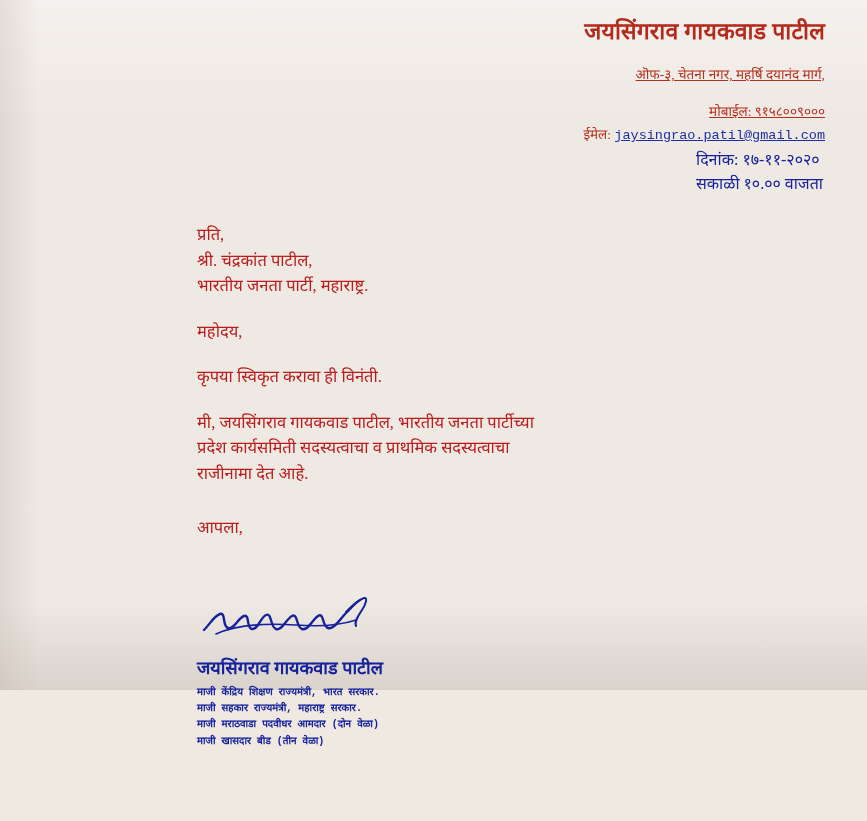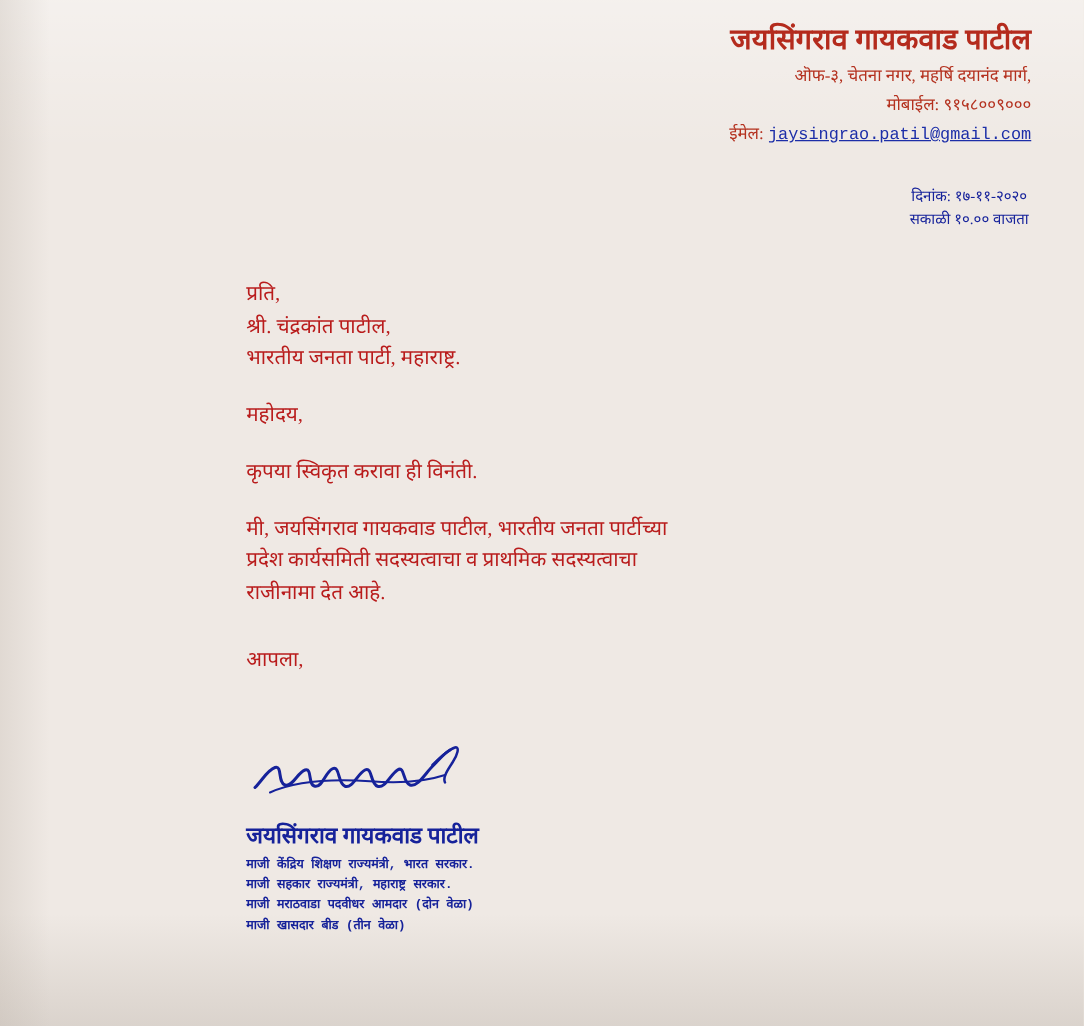--- a/index.html
+++ b/index.html
@@ -9,21 +9,21 @@
   body {
     width: 867px;
     height: 821px;
     background: #efe9e2;
     font-family: "Liberation Sans", sans-serif;
     overflow: hidden;
   }
   .page {
     position: relative;
     width: 867px;
-    height: 821px;
+    height: 690px;
     background: #efe9e4;
     box-sizing: border-box;
   }
   
   .page::before {
     content: "";
     position: absolute;
     left: 0; top: 0; right: 0; bottom: 0;
     background:
       linear-gradient(90deg, rgba(190,180,170,0.30) 0px, rgba(255,255,255,0) 40px),
@@ -43,43 +43,44 @@
     font-weight: bold;
     font-size: 23px;
     letter-spacing: 0.2px;
     color: #b42b1d;
     white-space: nowrap;
   }
   .lh-line {
     font-family: "Liberation Serif", serif;
     font-size: 13.5px;
     color: #b4311f;
-    margin-top: 5px;
+    margin-top: 19px;
     white-space: nowrap;
+    text-decoration: underline;
   }
   .lh-email {
     font-family: "Liberation Serif", serif;
     font-size: 13.5px;
     color: #b4311f;
     margin-top: 5px;
     white-space: nowrap;
   }
   .lh-email .addr {
     color: #1c2ea8;
     text-decoration: underline;
     font-family: Liberation Mono, monospace;
   }
   .datebox {
     position: absolute;
     right: 44px;
     top: 148px;
-    text-align: center;
+    text-align: left;
     color: #17239b;
     font-family: "Liberation Serif", serif;
-    font-size: 12px;
+    font-size: 16px;
     line-height: 1.5;
   }
   .body-text {
     position: absolute;
     left: 197px;
     top: 222px;
     width: 600px;
     color: #b91c1c;
     font-family: "Liberation Serif", serif;
     font-size: 16.5px;

